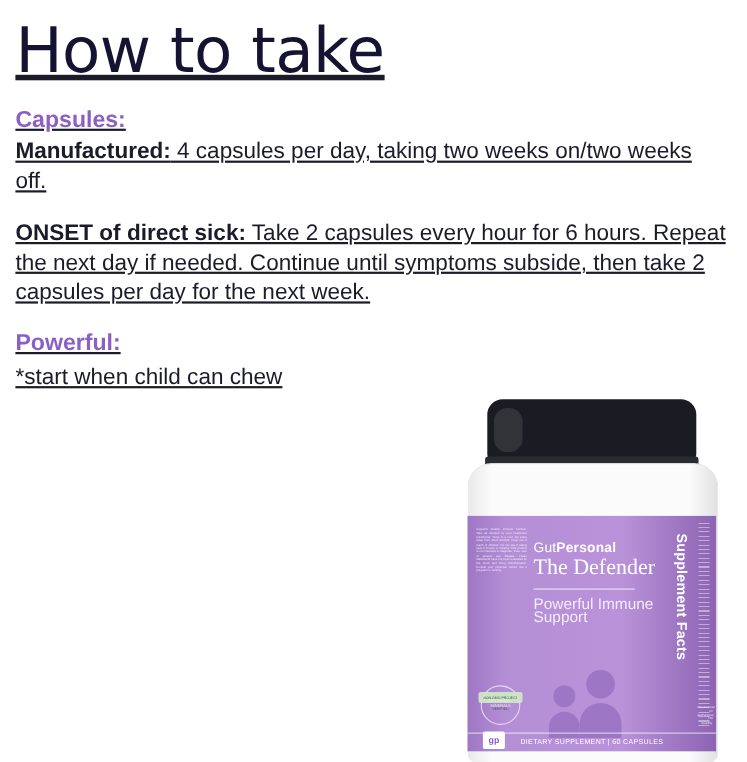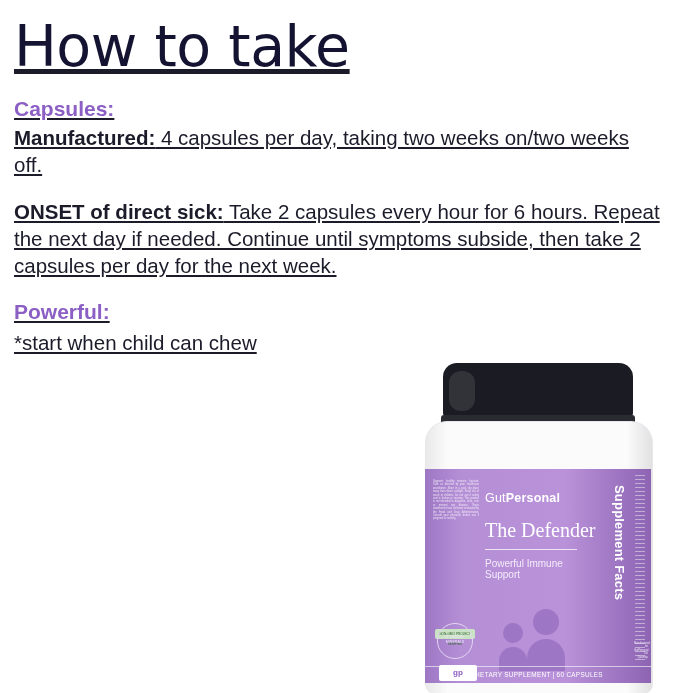--- a/index.html
+++ b/index.html
@@ -183,40 +183,39 @@
   .label-center {
     position: absolute;
     left: 60px;
     top: 22px;
     width: 112px;
     color: #ffffff;
   }
   .brand {
     font-size: 12.5px;
     letter-spacing: 0.2px;
-    margin-bottom: 14px;
   }
   .brand .brand-bold {
     font-weight: 700;
   }
   .product-name {
     font-family: "Liberation Serif", serif;
     font-size: 20px;
     line-height: 22px;
     font-weight: 400;
     margin-bottom: 8px;
   }
   .product-rule {
     width: 92px;
     height: 1px;
     background: rgba(255,255,255,0.75);
     margin-bottom: 8px;
   }
   .product-sub {
-    font-size: 10px;
+    font-size: 14px;
     line-height: 11px;
     color: #f4ecfa;
   }
   .figures {
     position: absolute;
     left: 74px;
     bottom: 12px;
     width: 86px;
     height: 62px;
   }
@@ -245,21 +244,21 @@
     font-size: 3.6px;
     line-height: 4.6px;
     text-align: center;
     padding-top: 11px;
     box-sizing: border-box;
   }
   .gp-badge {
     position: absolute;
     left: 14px;
     bottom: 2px;
-    width: 38px;
+    width: 20px;
     height: 16px;
     background: #ffffff;
     border-radius: 2px;
     color: #8b5fc4;
     font-size: 8px;
     line-height: 16px;
     text-align: center;
     font-weight: 700;
   }
   .green-badge {

